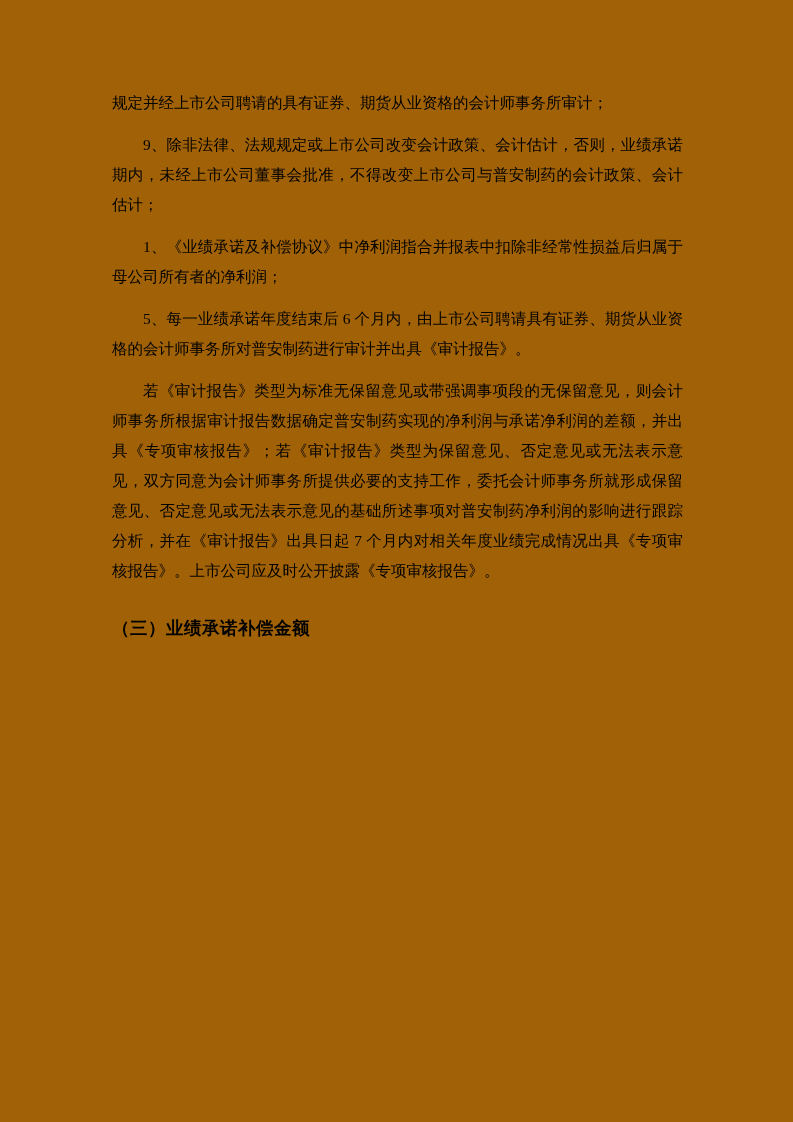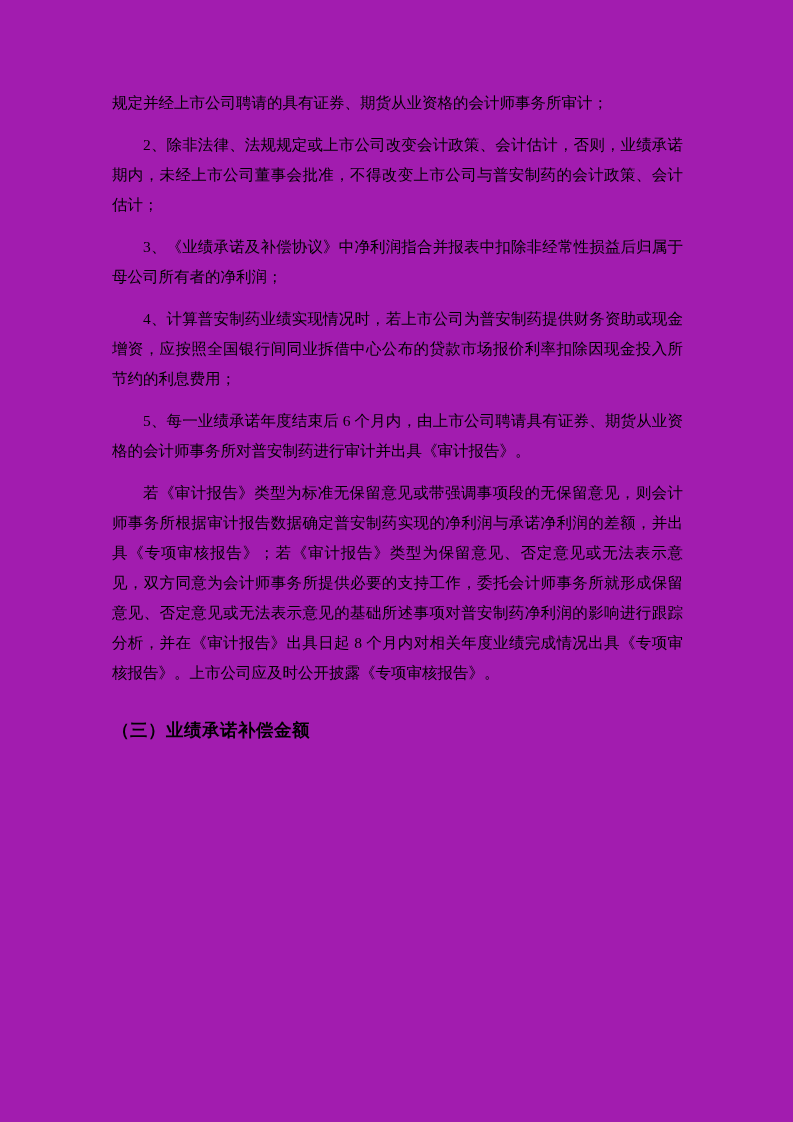--- a/index.html
+++ b/index.html
@@ -4,21 +4,21 @@
 <style>
   html, body {
     margin: 0;
     padding: 0;
     background: #ffffff;
   }
   .page {
     position: relative;
     width: 793px;
     height: 1122px;
-    background: #a21caf;
+    background: #a16207;
     color: #000000;
     font-family: "Liberation Serif", "DejaVu Serif", serif;
     overflow: hidden;
     box-sizing: border-box;
   }
   .content {
     position: absolute;
     top: 88px;
     left: 112px;
     right: 110px;
@@ -51,20 +51,19 @@
     font-size: 13.5px;
     font-family: "Liberation Serif", "DejaVu Serif", serif;
   }
 </style>
 </head>
 <body>
 
 <div class="page">
   <div class="content">
     <p class="para no-indent">规定并经上市公司聘请的具有证券、期货从业资格的会计师事务所审计；</p>
-    <p class="para">2、除非法律、法规规定或上市公司改变会计政策、会计估计，否则，业绩承诺期内，未经上市公司董事会批准，不得改变上市公司与普安制药的会计政策、会计估计；</p>
-    <p class="para">3、《业绩承诺及补偿协议》中净利润指合并报表中扣除非经常性损益后归属于母公司所有者的净利润；</p>
-    <p class="para">4、计算普安制药业绩实现情况时，若上市公司为普安制药提供财务资助或现金增资，应按照全国银行间同业拆借中心公布的贷款市场报价利率扣除因现金投入所节约的利息费用；</p>
+    <p class="para">9、除非法律、法规规定或上市公司改变会计政策、会计估计，否则，业绩承诺期内，未经上市公司董事会批准，不得改变上市公司与普安制药的会计政策、会计估计；</p>
+    <p class="para">1、《业绩承诺及补偿协议》中净利润指合并报表中扣除非经常性损益后归属于母公司所有者的净利润；</p>
     <p class="para">5、每一业绩承诺年度结束后 6 个月内，由上市公司聘请具有证券、期货从业资格的会计师事务所对普安制药进行审计并出具《审计报告》。</p>
-    <p class="para">若《审计报告》类型为标准无保留意见或带强调事项段的无保留意见，则会计师事务所根据审计报告数据确定普安制药实现的净利润与承诺净利润的差额，并出具《专项审核报告》；若《审计报告》类型为保留意见、否定意见或无法表示意见，双方同意为会计师事务所提供必要的支持工作，委托会计师事务所就形成保留意见、否定意见或无法表示意见的基础所述事项对普安制药净利润的影响进行跟踪分析，并在《审计报告》出具日起 8 个月内对相关年度业绩完成情况出具《专项审核报告》。上市公司应及时公开披露《专项审核报告》。</p>
+    <p class="para">若《审计报告》类型为标准无保留意见或带强调事项段的无保留意见，则会计师事务所根据审计报告数据确定普安制药实现的净利润与承诺净利润的差额，并出具《专项审核报告》；若《审计报告》类型为保留意见、否定意见或无法表示意见，双方同意为会计师事务所提供必要的支持工作，委托会计师事务所就形成保留意见、否定意见或无法表示意见的基础所述事项对普安制药净利润的影响进行跟踪分析，并在《审计报告》出具日起 7 个月内对相关年度业绩完成情况出具《专项审核报告》。上市公司应及时公开披露《专项审核报告》。</p>
     <h2 class="section-heading">（三）业绩承诺补偿金额</h2>
   </div>
 </div>
 
 </body></html>

